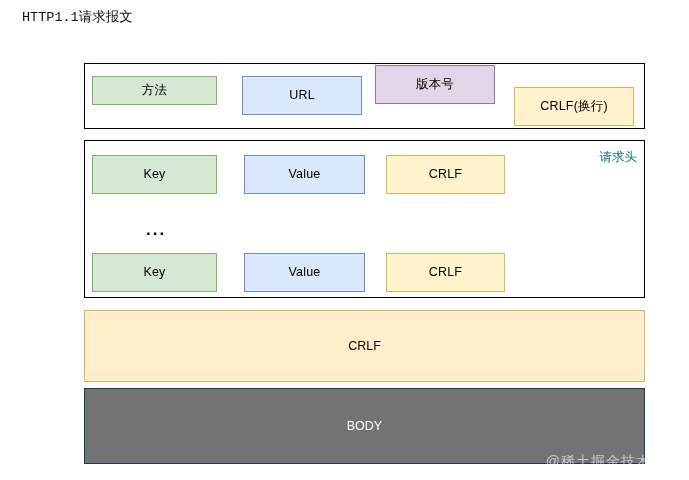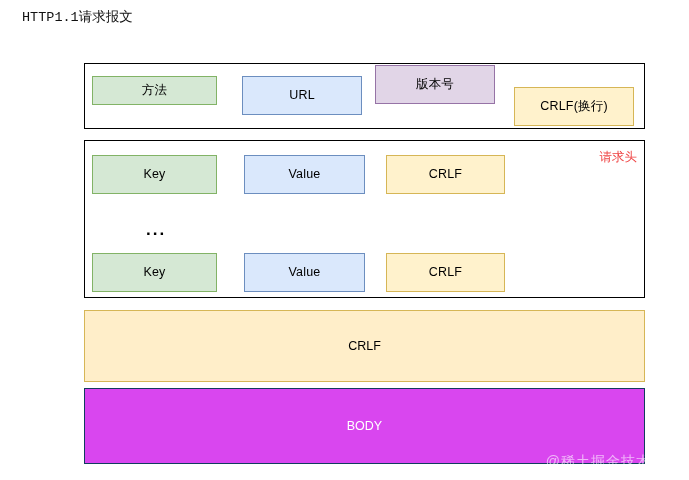--- a/index.html
+++ b/index.html
@@ -53,21 +53,21 @@
   .chip.blue   { background: #dae8fc; border-color: #6c8ebf; }
   .chip.purple { background: #e1d5e7; border-color: #9673a6; }
   .chip.orange { background: #fff2cc; border-color: #d6b656; }
 
   
   .section-label {
     position: absolute;
     font-size: 12.5px;
     line-height: 1;
     white-space: nowrap;
-    color: #ef4444;
+    color: #0f766e;
   }
 
   
   .ellipsis {
     position: absolute;
     font-size: 17px;
     line-height: 1;
     letter-spacing: 2px;
     font-weight: 700;
     color: #000000;
@@ -84,21 +84,21 @@
     font-size: 12.5px;
     line-height: 1;
     white-space: nowrap;
   }
   .band.crlf {
     background: #ffeec9;
     border-color: #d6b656;
     color: #000000;
   }
   .band.body {
-    background: #d946ef;
+    background: #737373;
     border-color: #113d5e;
     color: #ffffff;
   }
 
   
   #watermark {
     position: absolute;
     right: 8px;
     bottom: 12px;
     font-size: 14px;

